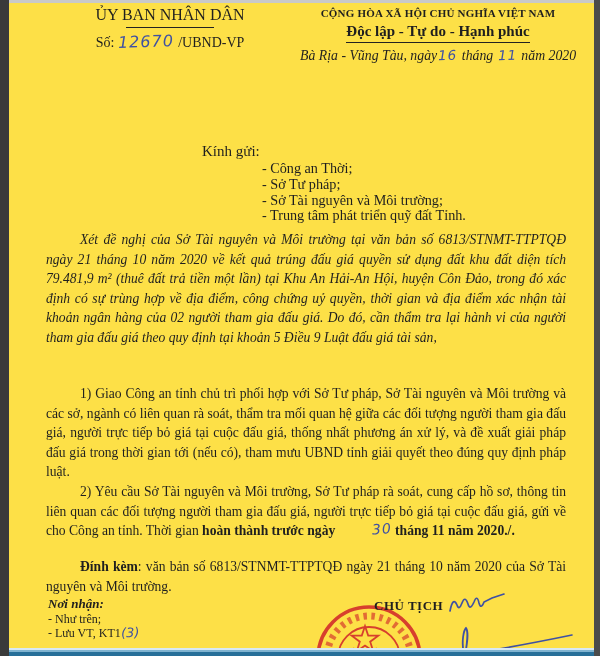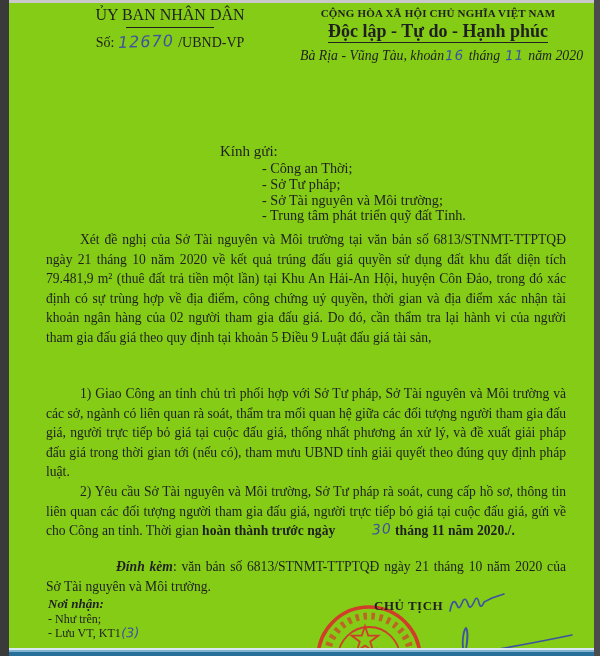--- a/index.html
+++ b/index.html
@@ -1,18 +1,18 @@
 <!DOCTYPE html>
 <html><head>
 <meta charset="utf-8">
 <style>
   html,body{margin:0;padding:0;background:#e9e9e9;}
   .screen{
     position:relative;width:600px;height:656px;overflow:hidden;
-    background:#84cc16;color:#1f1f1f;
+    background:#fde047;color:#1f1f1f;
     font-family:"Liberation Serif","DejaVu Serif",serif;
   }
   
   .edge-top{position:absolute;top:0;left:0;width:100%;height:3px;background:#c9c9c9;z-index:40;}
   .edge-left{position:absolute;top:0;left:0;width:9px;height:100%;background:#3a3a3a;z-index:40;}
   .edge-right{position:absolute;top:0;right:0;width:6px;height:100%;background:#4b4b4b;z-index:40;}
   .bottom-bar{
     position:absolute;bottom:0;left:0;width:100%;height:8px;z-index:30;
     background:linear-gradient(to bottom,#d8e9f3 0 2px,#7fb3d0 2px 4px,#276f99 4px 100%);
   }
@@ -27,39 +27,39 @@
   
   .header-left{left:44px;top:6px;width:252px;text-align:center;}
   .org-name{font-weight:bold;font-size:13.5px;line-height:17px;}
   .org-underline{width:88px;height:0;border-bottom:1.5px solid #222;margin:3px auto 4px auto;}
   .doc-number{font-size:14px;line-height:20px;white-space:nowrap;}
   .doc-number .hand{font-size:16px;margin:0 4px;}
   .subject{font-size:13.4px;line-height:18.2px;text-align:justify;margin-top:3px;padding:0 12px 0 16px;}
 
   .header-right{left:300px;top:5px;width:276px;text-align:center;}
   .motto1{font-weight:bold;font-size:11px;line-height:17px;letter-spacing:.2px;white-space:nowrap;}
-  .motto2{font-weight:bold;font-size:18px;line-height:19px;display:inline-block;
+  .motto2{font-weight:bold;font-size:15px;line-height:19px;display:inline-block;
           border-bottom:1.5px solid #222;padding-bottom:1px;}
   .dateline{font-style:italic;font-size:13.8px;margin-top:4px;white-space:nowrap;}
   .dateline .hand{font-size:13.5px;margin:0 1px;}
 
-  .salutation{left:220px;top:143px;font-size:15px;}
+  .salutation{left:202px;top:143px;font-size:15px;}
   .recipients{left:262px;top:161px;font-size:14.2px;line-height:15.8px;}
 
   .para{
     left:46px;width:520px;margin:0;
     font-size:13.6px;line-height:19.5px;text-align:justify;text-indent:34px;
   }
-  .p1{top:230px;}
+  .p1{top:230px;font-style:italic;}
   .p2{top:360px;}
   .p3{top:384px;}
   .p4{top:482px;}
   .p4 .hand{font-size:14px;margin:0 3px;transform:rotate(-4deg);}
   .attach{top:557px;}
-  .attach b{font-style:italic;margin-left:36px;}
+  .attach b{}
 
   .footer{left:48px;top:597px;font-size:12px;line-height:14.5px;}
   .noi-nhan-label{font-weight:bold;font-style:italic;font-size:13px;}
   .footer .hand{font-size:13px;letter-spacing:0;}
 
   .chu-tich{left:374px;top:598px;font-weight:bold;font-size:13px;letter-spacing:.5px;z-index:3;}
   .seal{left:313px;top:602px;z-index:2;opacity:.95;}
   .initials{left:448px;top:592px;z-index:4;}
   .signature{left:446px;top:624px;z-index:4;}
 </style>
@@ -70,21 +70,21 @@
 
   <div class="abs header-left">
     <div>ỦY BAN NHÂN DÂN</div>
     <div class="org-underline"></div>
     <div class="doc-number"><span>Số:</span><span class="hand">12670</span><span>/UBND-VP</span></div>
   </div>
 
   <div class="abs header-right">
     <div class="motto1">CỘNG HÒA XÃ HỘI CHỦ NGHĨA VIỆT NAM</div>
     <div><span class="motto2">Độc lập - Tự do - Hạnh phúc</span></div>
-    <div class="dateline"><span>Bà Rịa - Vũng Tàu, khoản</span><span class="hand">16</span> <span>tháng</span> <span class="hand">11</span> <span>năm 2020</span></div>
+    <div class="dateline"><span>Bà Rịa - Vũng Tàu, ngày</span><span class="hand">16</span> <span>tháng</span> <span class="hand">11</span> <span>năm 2020</span></div>
   </div>
 
   <div class="abs salutation">Kính gửi:</div>
   <div class="abs recipients">
     <div>- Công an Thời;</div>
     <div>- Sở Tư pháp;</div>
     <div>- Sở Tài nguyên và Môi trường;</div>
     <div>- Trung tâm phát triển quỹ đất Tỉnh.</div>
   </div>
 

